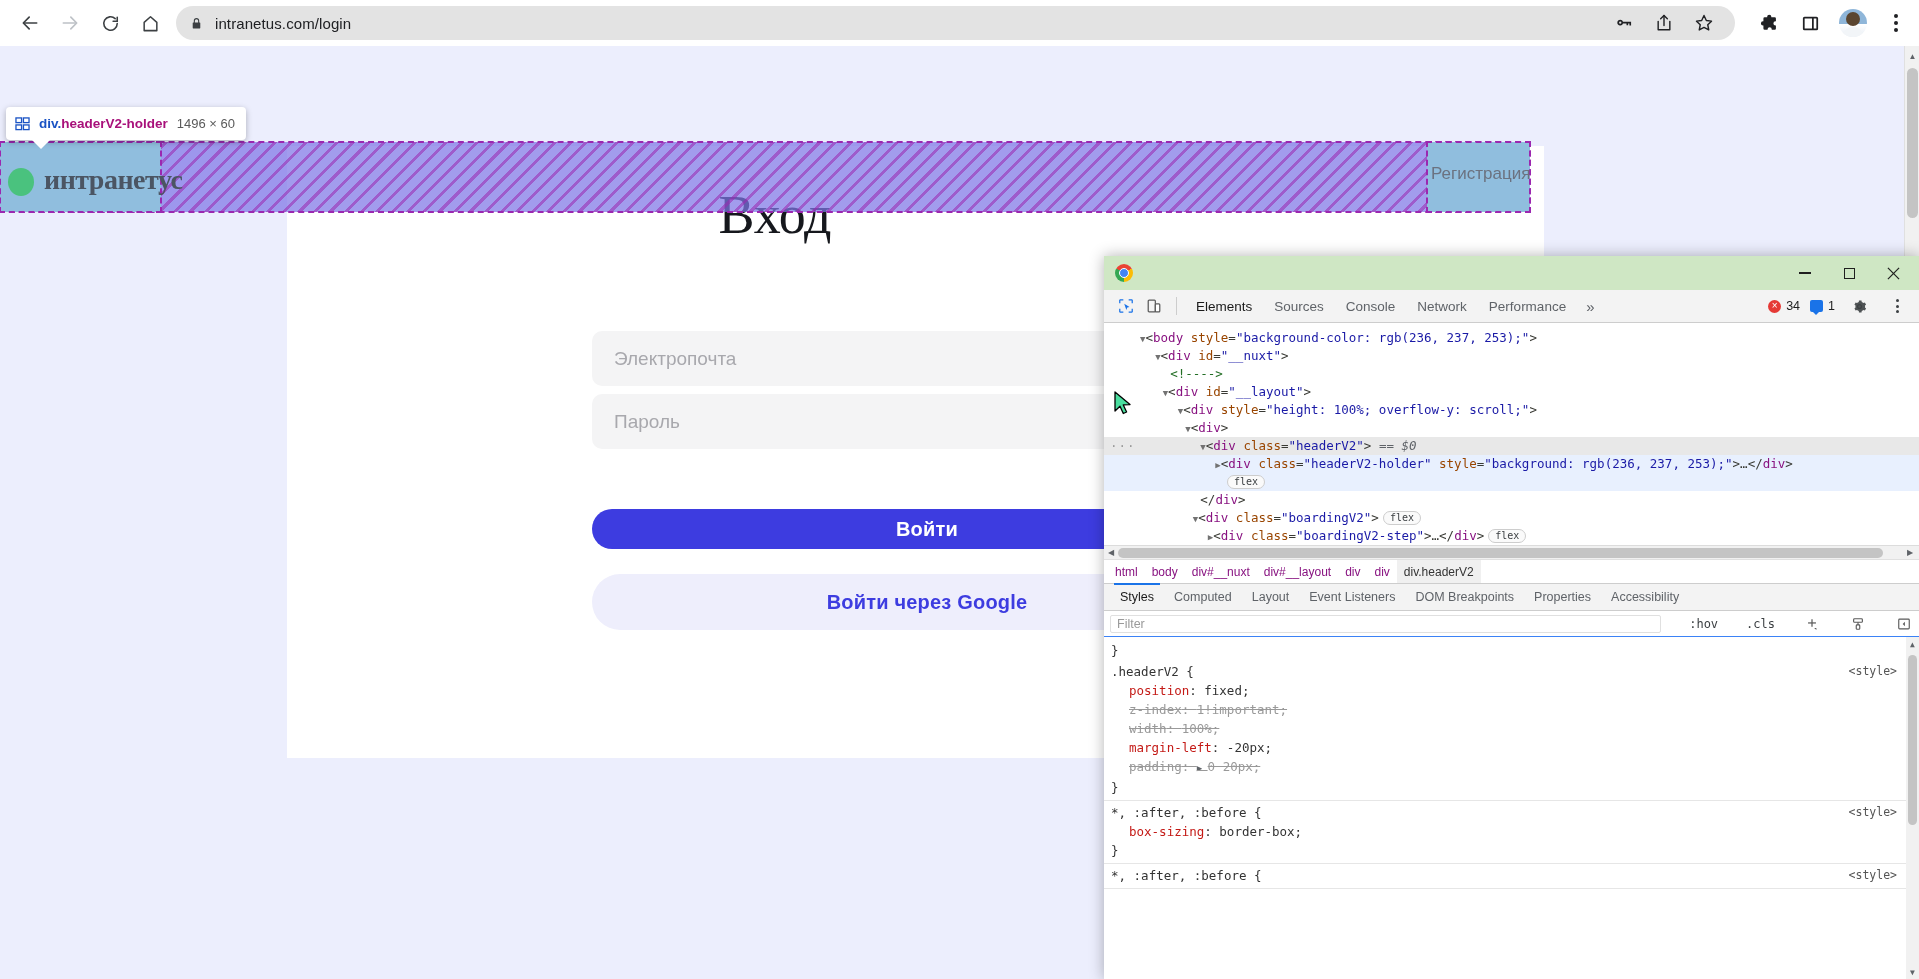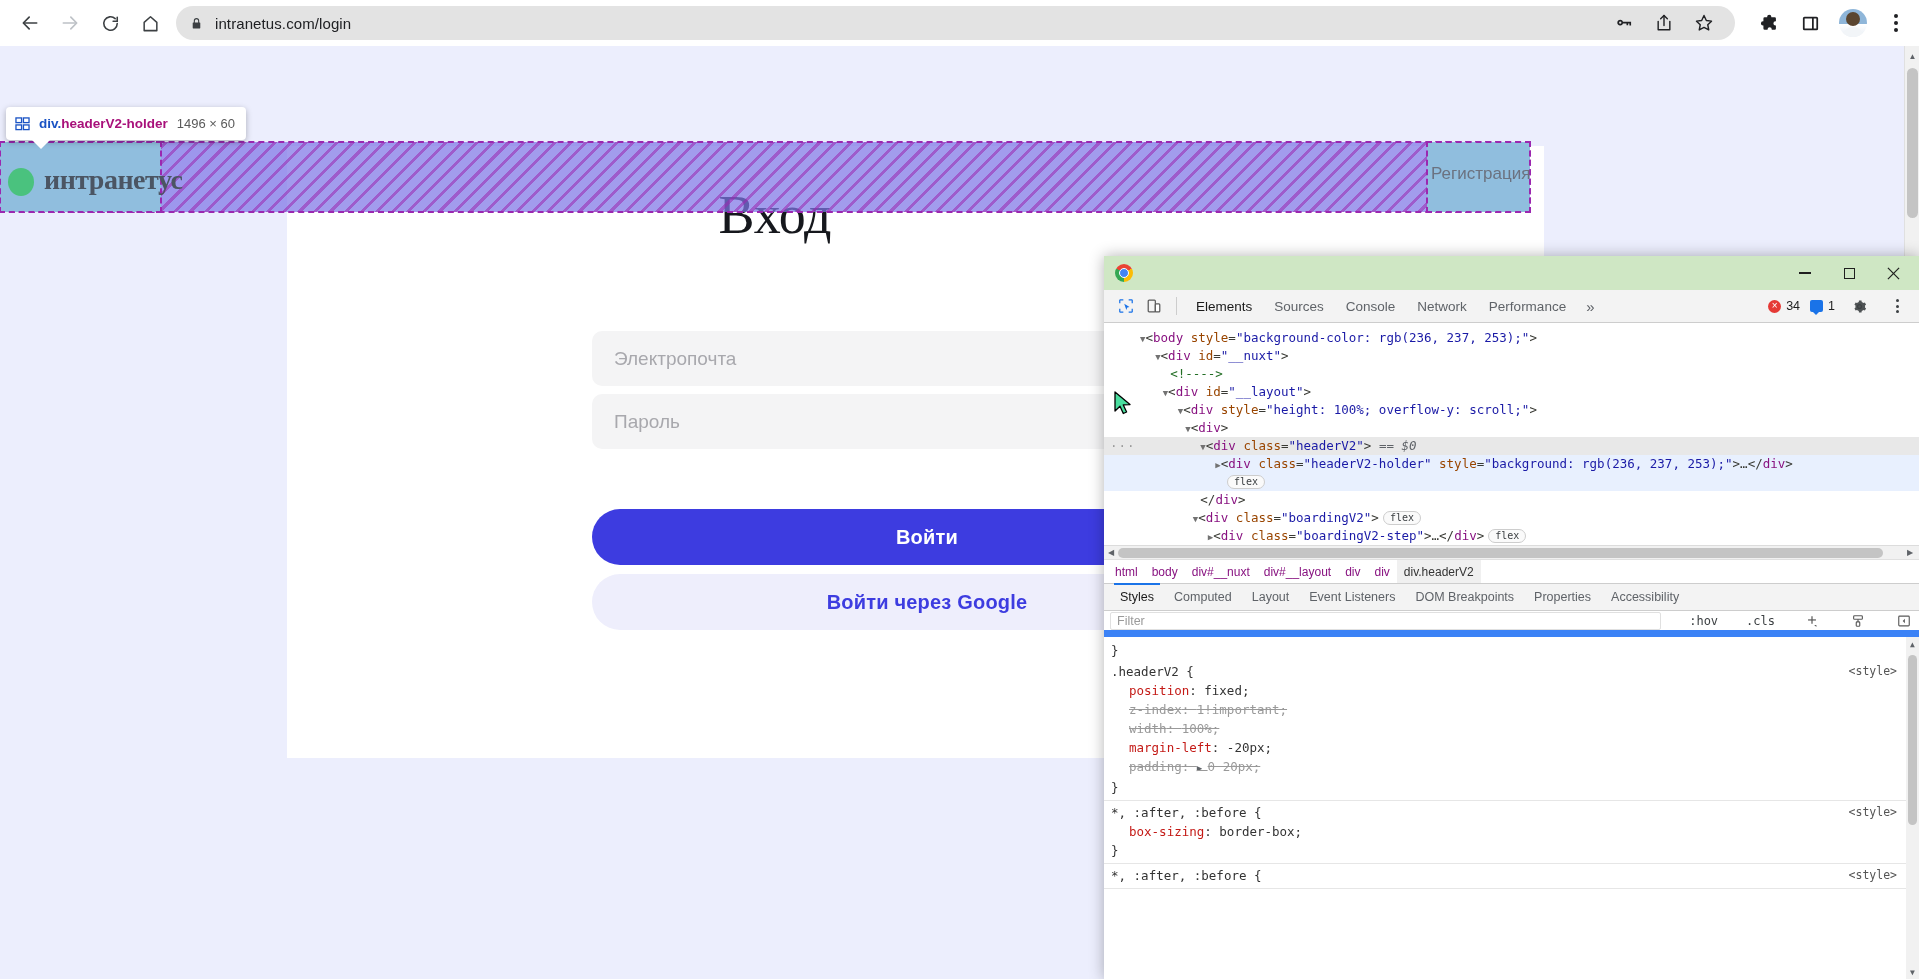--- a/index.html
+++ b/index.html
@@ -80,21 +80,21 @@
   }
   .field {
     position: absolute; left: 592px; width: 670px; height: 55px;
     background: #f4f4f5; border-radius: 10px; display: flex; align-items: center;
     padding: 0 22px;
   }
   .field .ph { font-size: 19px; color: #a8a8ad; }
   .field-email { top: 285px; }
   .field-pass  { top: 348px; }
   .btn-primary {
-    position: absolute; left: 592px; top: 463px; width: 670px; height: 56px;
+    position: absolute; left: 592px; top: 463px; width: 670px; height: 40px;
     background: #3d3ce0; border-radius: 28px; display: flex;
     align-items: center; justify-content: center;
     font-size: 20px; color: #ffffff; font-weight: 600; letter-spacing: .2px;
   }
   .btn-secondary {
     position: absolute; left: 592px; top: 528px; width: 670px; height: 56px;
     background: #eeeefc; border-radius: 28px; display: flex;
     align-items: center; justify-content: center;
     font-size: 20px; color: #3d3ce0; font-weight: 600; letter-spacing: .2px;
   }
@@ -236,21 +236,21 @@
 
   .dt-subtabs {
     flex: none; height: 28px; background: #f3f3f3; border-top: 1px solid #cdcdcd;
     border-bottom: 1px solid #cdcdcd; display: flex; align-items: center; padding: 0 6px;
   }
   .sub-tab { font-size: 12.5px; color: #5f6368; padding: 0 10px; height: 28px; display: flex; align-items: center; white-space: nowrap; position: relative; }
   .sub-tab.selected { color: #1a1a1a; }
   .sub-tab.selected::after { content:""; position:absolute; left:4px; right:4px; top:0; height:2px; background:#1a73e8; }
 
   .dt-filterbar {
-    flex: none; height: 26px; background: #fff; border-bottom: 7px solid #3b82f6;
+    flex: none; height: 26px; background: #fff; border-bottom: 1px solid #3b82f6;
     display: flex; align-items: center; padding: 0 6px; gap: 28px;
   }
   .filter-input { flex: 1 1 auto; font-size: 12.5px; color: #9a9a9a; border: 1px solid #e0e0e0; border-radius: 2px; height: 18px; display:flex; align-items:center; padding:0 6px; background:#fff; }
   .filter-tool { font-size: 12px; color: #3c4043; font-family: "DejaVu Sans Mono", monospace; white-space: nowrap; }
   .filter-ico { width: 18px; height: 18px; display:flex; align-items:center; justify-content:center; color:#5a5a5a; }
 
   .dt-styles {
     flex: 1 1 auto; background: #fff; overflow: hidden; position: relative;
     font-family: "DejaVu Sans Mono", monospace; font-size: 12.5px; line-height: 19px;
     padding: 2px 0 0 0;

